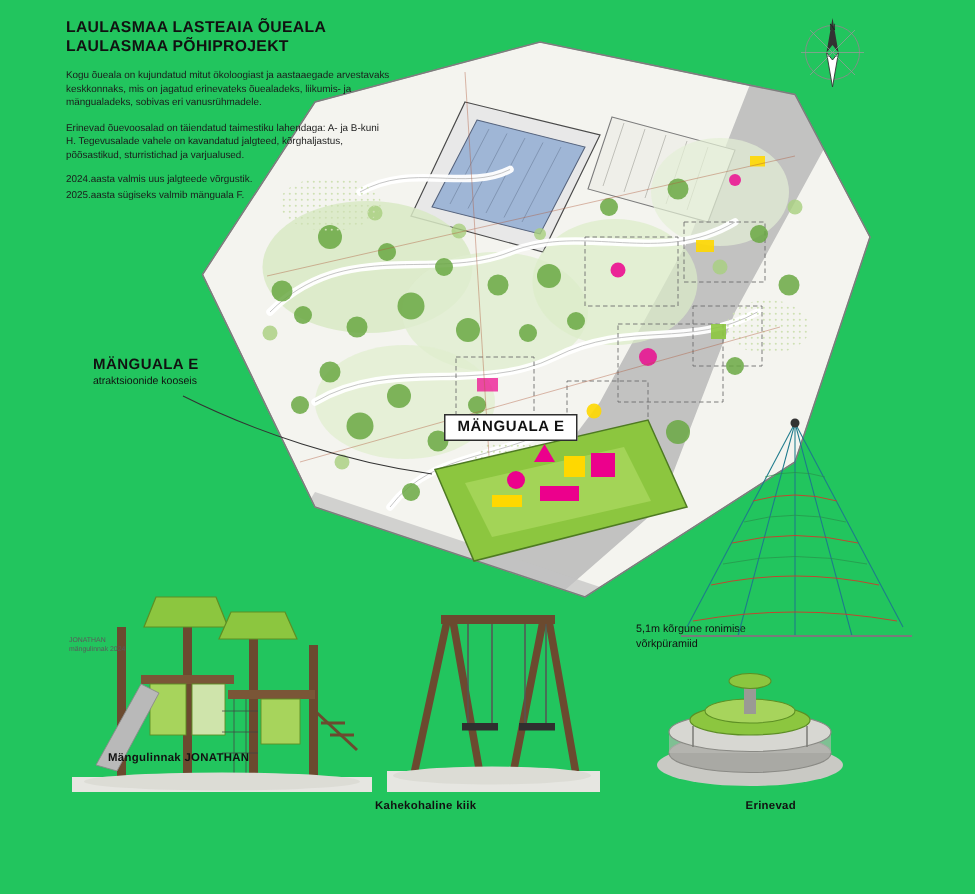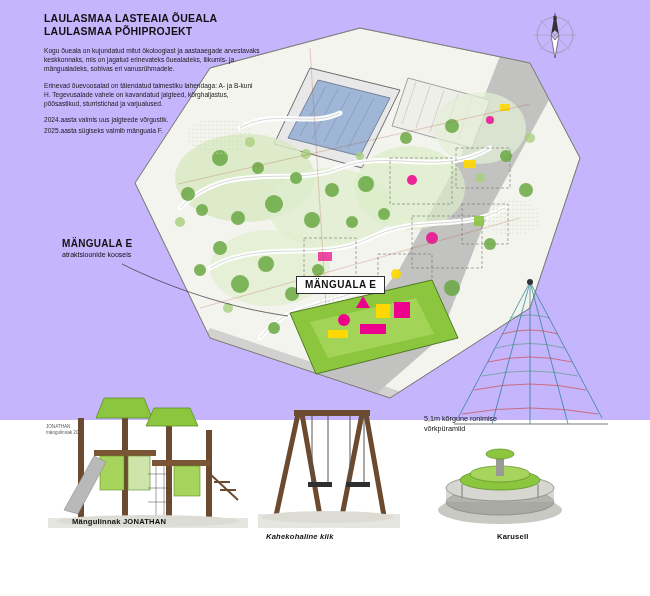--- a/index.html
+++ b/index.html
@@ -13,22 +13,22 @@
     position: relative;
     overflow: hidden;
     font-family: "Liberation Sans", sans-serif;
     color: #111111;
   }
 
   #board {
     position: absolute;
     left: 0; top: 0;
     width: 650px;
-    height: 420px;
-    background: #c4b5fd;
+    height: 596px;
+    background: #22c55e;
   }
 
   
   .title-block {
     position: absolute;
     left: 44px;
     top: 12px;
     width: 230px;
   }
   .title-line {
@@ -108,22 +108,22 @@
   }
 
   
   .caption {
     position: absolute;
     font-size: 7.6px;
     font-weight: bold;
     color: #111;
     letter-spacing: 0.2px;
   }
-  #cap-jonathan { left: 56px; top: 517px; padding-left: 16px; }
-  #cap-swing    { left: 266px; top: 532px; font-style: italic; }
+  #cap-jonathan { left: 56px; top: 500px; padding-left: 16px; }
+  #cap-swing    { left: 250px; top: 532px; }
   #cap-carousel { left: 497px; top: 532px; }
 
   .photo { position: absolute; }
   #photo-jonathan { left: 48px; top: 390px; width: 200px; height: 138px; }
   #photo-swing    { left: 258px; top: 398px; width: 142px; height: 130px; }
   #photo-net      { left: 440px; top: 278px; width: 180px; height: 152px; }
   #photo-carousel { left: 432px; top: 440px; width: 136px; height: 88px; }
 
   .tiny-note {
     position: absolute;
@@ -424,15 +424,15 @@
       <ellipse cx="68" cy="14" rx="14" ry="5" fill="#8cc63f" stroke="#5d8f24" stroke-width="0.7"></ellipse>
       <g stroke="#7a7a75" stroke-width="1">
         <line x1="30" y1="44" x2="30" y2="58"></line>
         <line x1="106" y1="44" x2="106" y2="58"></line>
       </g>
     </svg>
   </div>
 
   <div class="caption" id="cap-jonathan">Mängulinnak JONATHAN</div>
   <div class="caption" id="cap-swing">Kahekohaline kiik</div>
-  <div class="caption" id="cap-carousel">Karusell</div>
+  <div class="caption" id="cap-carousel">Erinevad</div>
 
 </div>
 
 </body></html>

